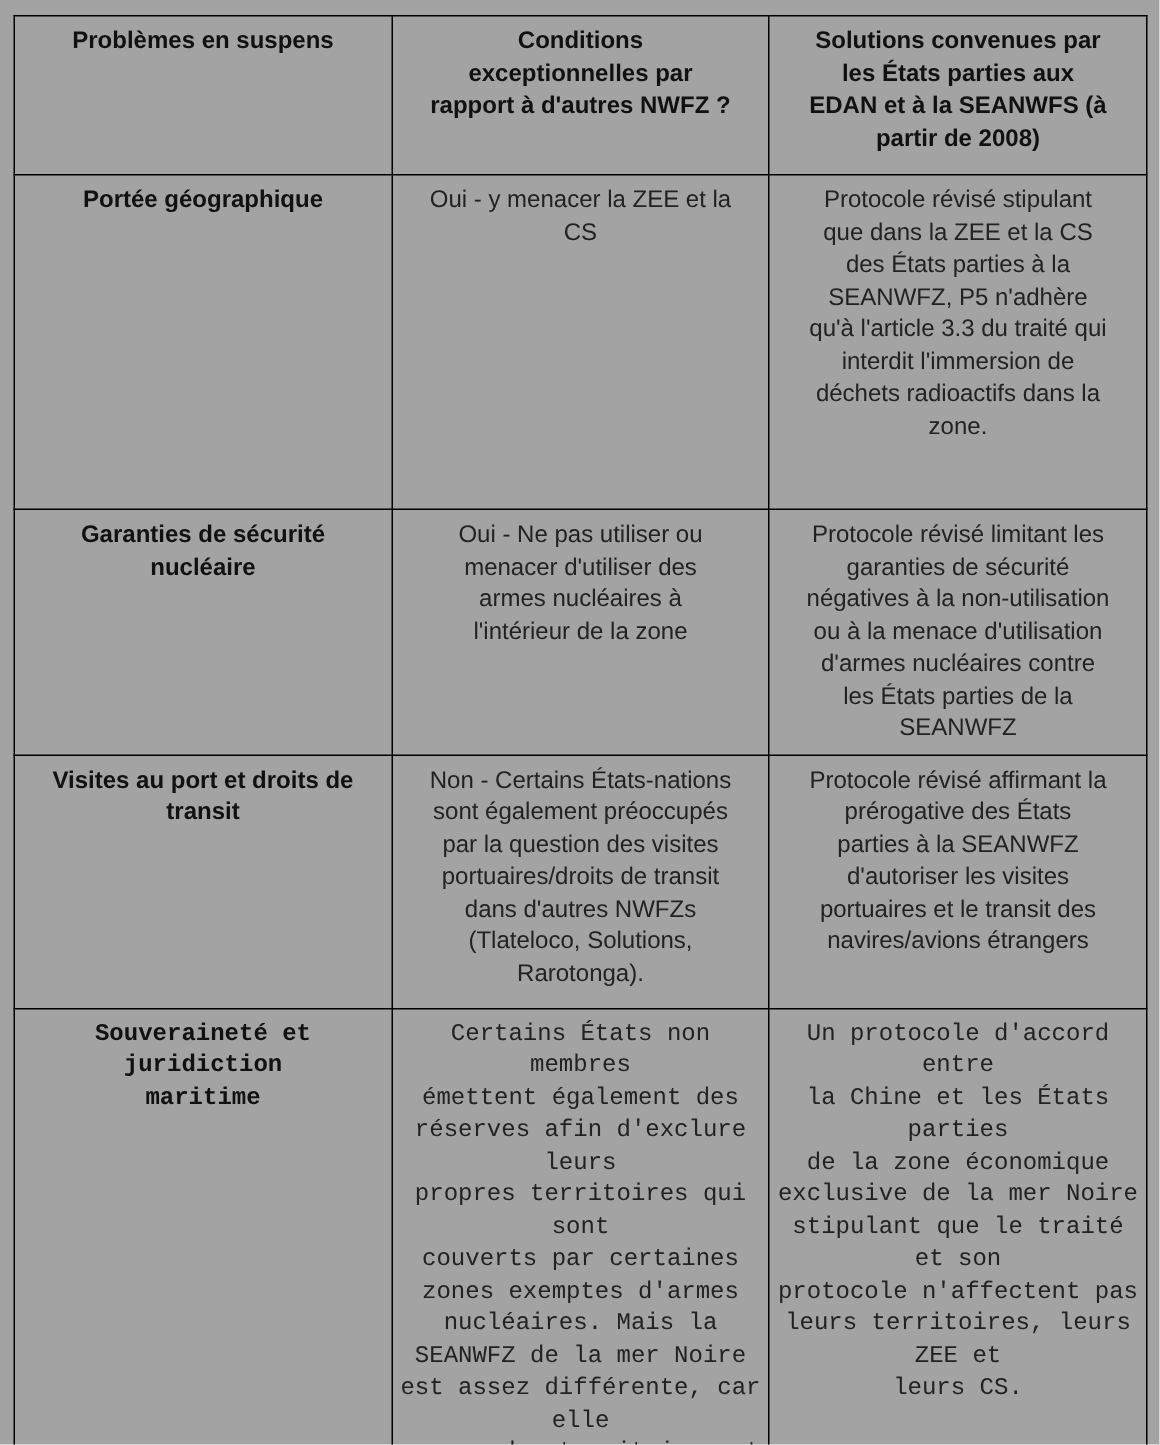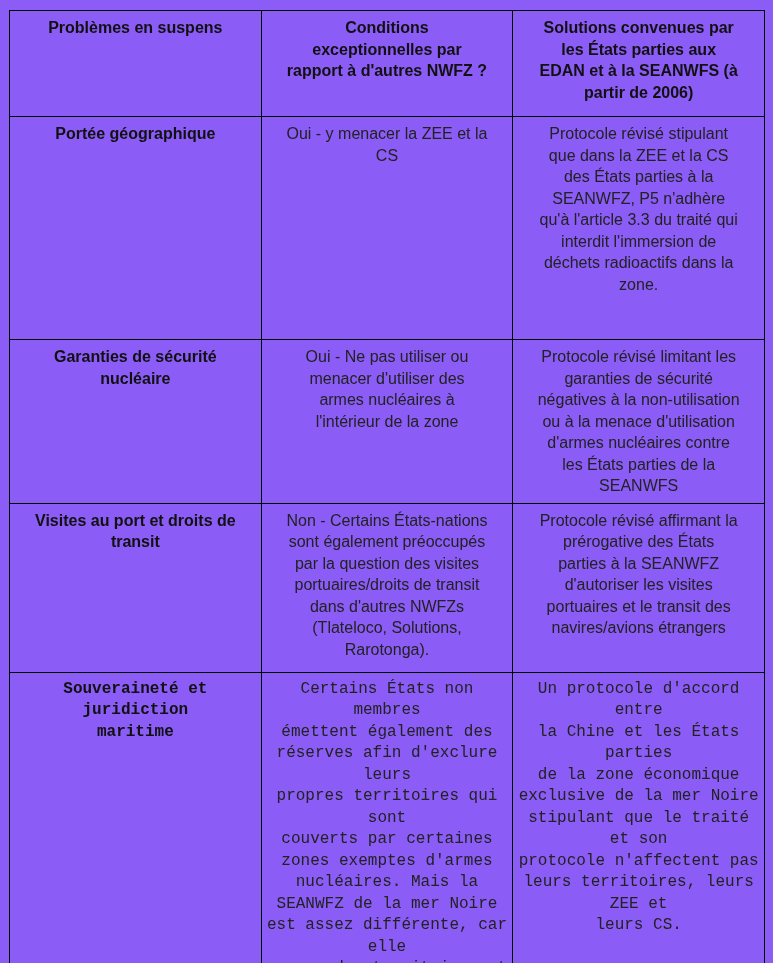--- a/index.html
+++ b/index.html
@@ -4,21 +4,21 @@
 <style>
   html, body {
     margin: 0;
     padding: 0;
     background: #ffffff;
   }
   .page {
     position: relative;
     width: 773px;
     height: 963px;
-    background: #8b5cf6;
+    background: #a3a3a3;
     font-family: "Liberation Sans", sans-serif;
     color: #222222;
   }
   table.issues-table {
     position: absolute;
     left: 9px;
     top: 10px;
     width: 756px;
     border-collapse: collapse;
     table-layout: fixed;
@@ -56,21 +56,21 @@
   <table class="issues-table">
     <thead>
       <tr class="header-row">
         <th>Problèmes en suspens</th>
         <th>Conditions
 exceptionnelles par
 rapport à d'autres NWFZ ?</th>
         <th>Solutions convenues par
 les États parties aux
 EDAN et à la SEANWFS (à
-partir de 2006)</th>
+partir de 2008)</th>
       </tr>
     </thead>
     <tbody>
       <tr class="row-geo">
         <td class="row-label">Portée géographique</td>
         <td>Oui - y menacer la ZEE et la
 CS</td>
         <td>Protocole révisé stipulant
 que dans la ZEE et la CS
 des États parties à la
@@ -86,21 +86,21 @@
         <td>Oui - Ne pas utiliser ou
 menacer d'utiliser des
 armes nucléaires à
 l'intérieur de la zone</td>
         <td>Protocole révisé limitant les
 garanties de sécurité
 négatives à la non-utilisation
 ou à la menace d'utilisation
 d'armes nucléaires contre
 les États parties de la
-SEANWFS</td>
+SEANWFZ</td>
       </tr>
       <tr class="row-port">
         <td class="row-label">Visites au port et droits de
 transit</td>
         <td>Non - Certains États-nations
 sont également préoccupés
 par la question des visites
 portuaires/droits de transit
 dans d'autres NWFZs
 (Tlateloco, Solutions,

